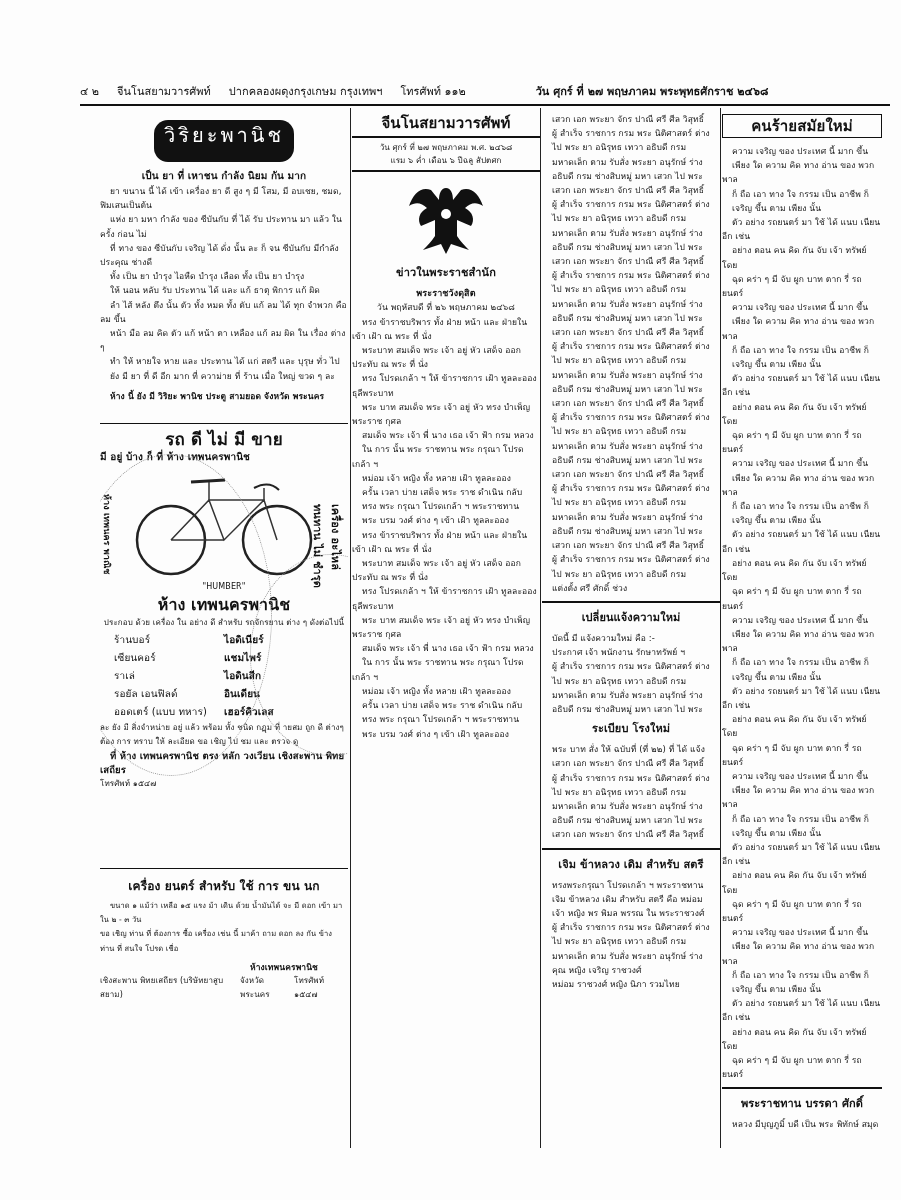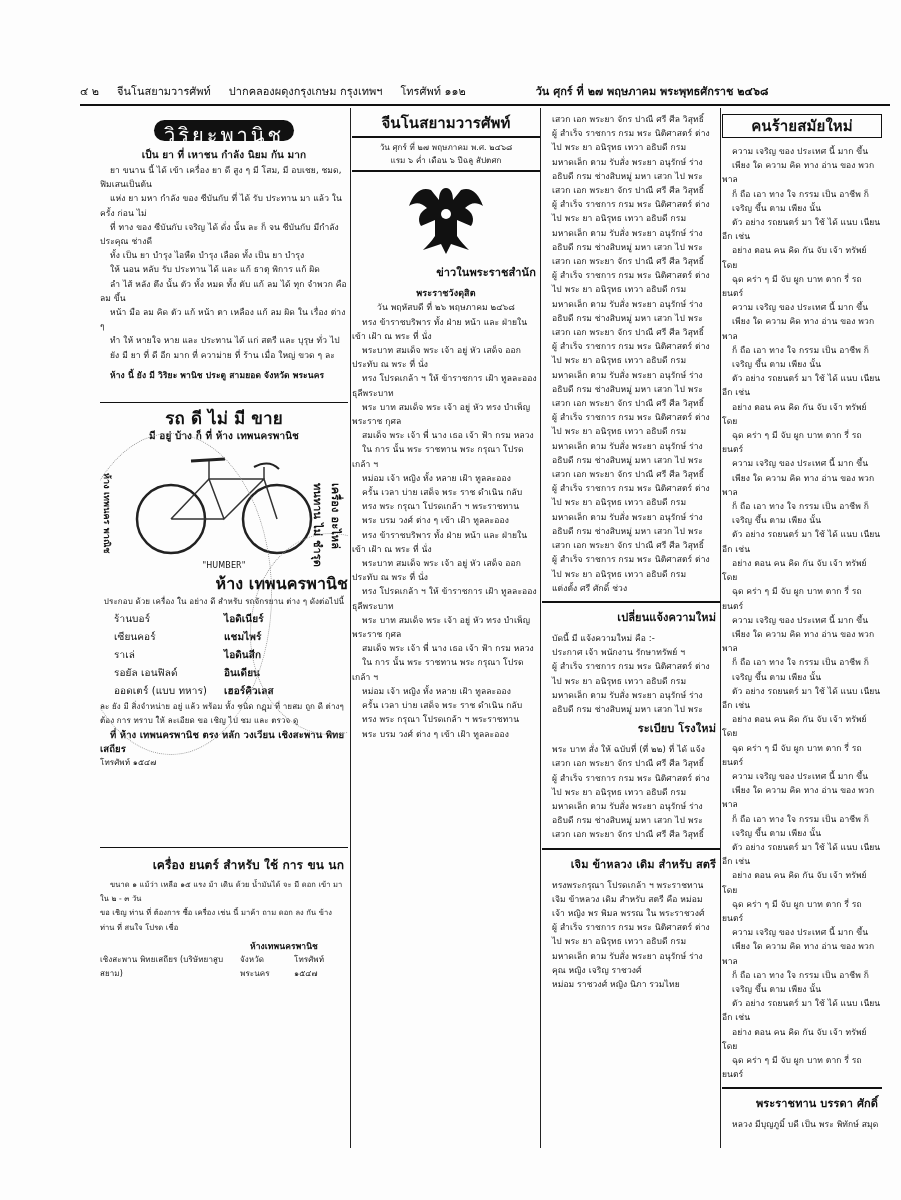--- a/index.html
+++ b/index.html
@@ -8,36 +8,36 @@
   .masthead{position:absolute;left:80px;top:80px;width:730px;height:22px;font-size:11px;display:flex;align-items:center;white-space:nowrap;text-align:center;}
   .masthead span{margin-right:18px;}
   .rule{position:absolute;background:#111;}
   .col{position:absolute;top:112px;font-size:8.5px;line-height:14.2px;letter-spacing:0.1px;overflow:hidden;}
   .col p{margin:0 0 0 0;text-indent:10px;}
   .col-a{left:100px;width:248px;height:1000px;}
   .col-b{left:352px;width:188px;height:1020px;}
   .col-c{left:542px;width:178px;height:1020px;}
   .col-d{left:722px;width:160px;height:1020px;}
   .vline{position:absolute;width:1px;background:#222;}
-  .banner{display:block;margin:8px auto 6px;width:140px;height:21px;background:#111;color:#fff;border-radius:14px;text-align:center;font-size:20px;line-height:30px;font-family:"DejaVu Serif",serif;letter-spacing:3px;}
+  .banner{display:block;margin:8px auto 6px;width:140px;height:42px;background:#111;color:#fff;border-radius:14px;text-align:center;font-size:20px;line-height:30px;font-family:"DejaVu Serif",serif;letter-spacing:3px;}
   .headline-row{display:flex;justify-content:space-between;font-weight:bold;font-size:15px;line-height:20px;margin:2px 0 4px;}
   .center{text-align:center;text-indent:0 !important;}
   .bold{font-weight:bold;}
   .ad-box{border-top:1.5px solid #111;margin-top:20px;padding-top:4px;position:relative;}
   .ad-title{font-size:17px;font-weight:bold;text-align:center;line-height:22px;}
-  .ad-sub{font-size:10px;font-weight:bold;text-align:center;}
+  .ad-sub{font-size:10px;font-weight:bold;text-align:left;}
   .bike{display:block;margin:6px auto 0;}
-  .store-title{font-size:16px;font-weight:bold;text-align:right;line-height:22px;}
+  .store-title{font-size:16px;font-weight:bold;text-align:center;line-height:22px;}
   .spec-row{display:flex;font-size:10px;line-height:18px;padding-left:14px;}
   .spec-row .l{width:110px;}
   .spec-row .r{font-weight:bold;}
   .paper-title{font-size:15px;font-weight:bold;text-align:center;border-bottom:2px solid #111;padding:4px 0 6px;font-family:"DejaVu Serif",serif;}
   .paper-date{font-size:8px;text-align:center;line-height:13px;padding:3px 0;border-bottom:2px solid #111;}
   .emblem{display:block;margin:8px auto 4px;}
-  .section-head{font-size:11px;font-weight:bold;text-align:right;line-height:18px;margin:4px 4px;}
+  .section-head{font-size:11px;font-weight:bold;text-align:center;line-height:18px;margin:4px 4px;}
   .right-head{font-size:15px;font-weight:bold;text-align:center;line-height:22px;border:1.5px solid #111;margin:2px 0 6px;}
   .sub-rule{height:2px;background:#111;margin:6px 0;}
   .vert{position:absolute;writing-mode:vertical-rl;font-size:9px;font-weight:bold;}
   .speckle{position:absolute;border-radius:50%;border:1px dotted #999;}
 </style>
 </head>
 <body>
 
 <div class="page">
 

